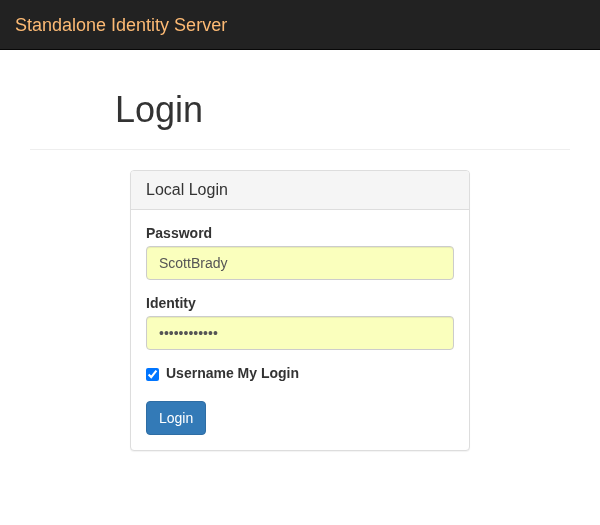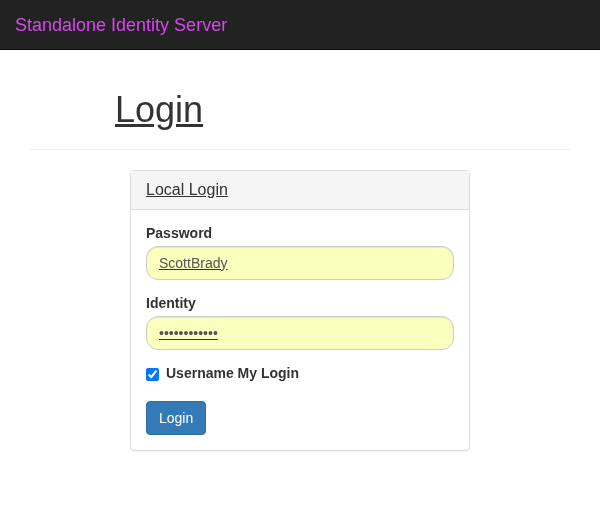--- a/index.html
+++ b/index.html
@@ -14,30 +14,29 @@
     }
     .navbar {
       background: #222;
       border-bottom: 1px solid #080808;
       min-height: 50px;
       padding: 0 15px;
       display: flex;
       align-items: center;
     }
     .navbar-brand {
-      color: #d946ef;
+      color: #fdba74;
       font-size: 18px;
       line-height: 20px;
       text-decoration: none;
     }
     .container {
       padding: 0 15px;
       margin: 0 auto;
       max-width: 570px;
-      text-decoration: underline;
     }
     .page-header {
       padding-bottom: 9px;
       margin: 40px 0 20px;
       border-bottom: 1px solid #eee;
       padding-left: 85px;
       padding-right: 85px;
     }
     .page-header h1 {
       font-size: 36px;
@@ -79,21 +78,21 @@
     .form-control {
       display: block;
       width: 100%;
       height: 34px;
       padding: 6px 12px;
       font-size: 14px;
       line-height: 1.42857143;
       color: #555;
       background-color: #faffbd;
       border: 1px solid #ccc;
-      border-radius: 12px;
+      border-radius: 4px;
       box-shadow: inset 0 1px 1px rgba(0,0,0,0.075);
     }
     .checkbox {
       margin-top: 10px;
       margin-bottom: 10px;
     }
     .checkbox label {
       font-weight: 700;
       padding-left: 20px;
       position: relative;

